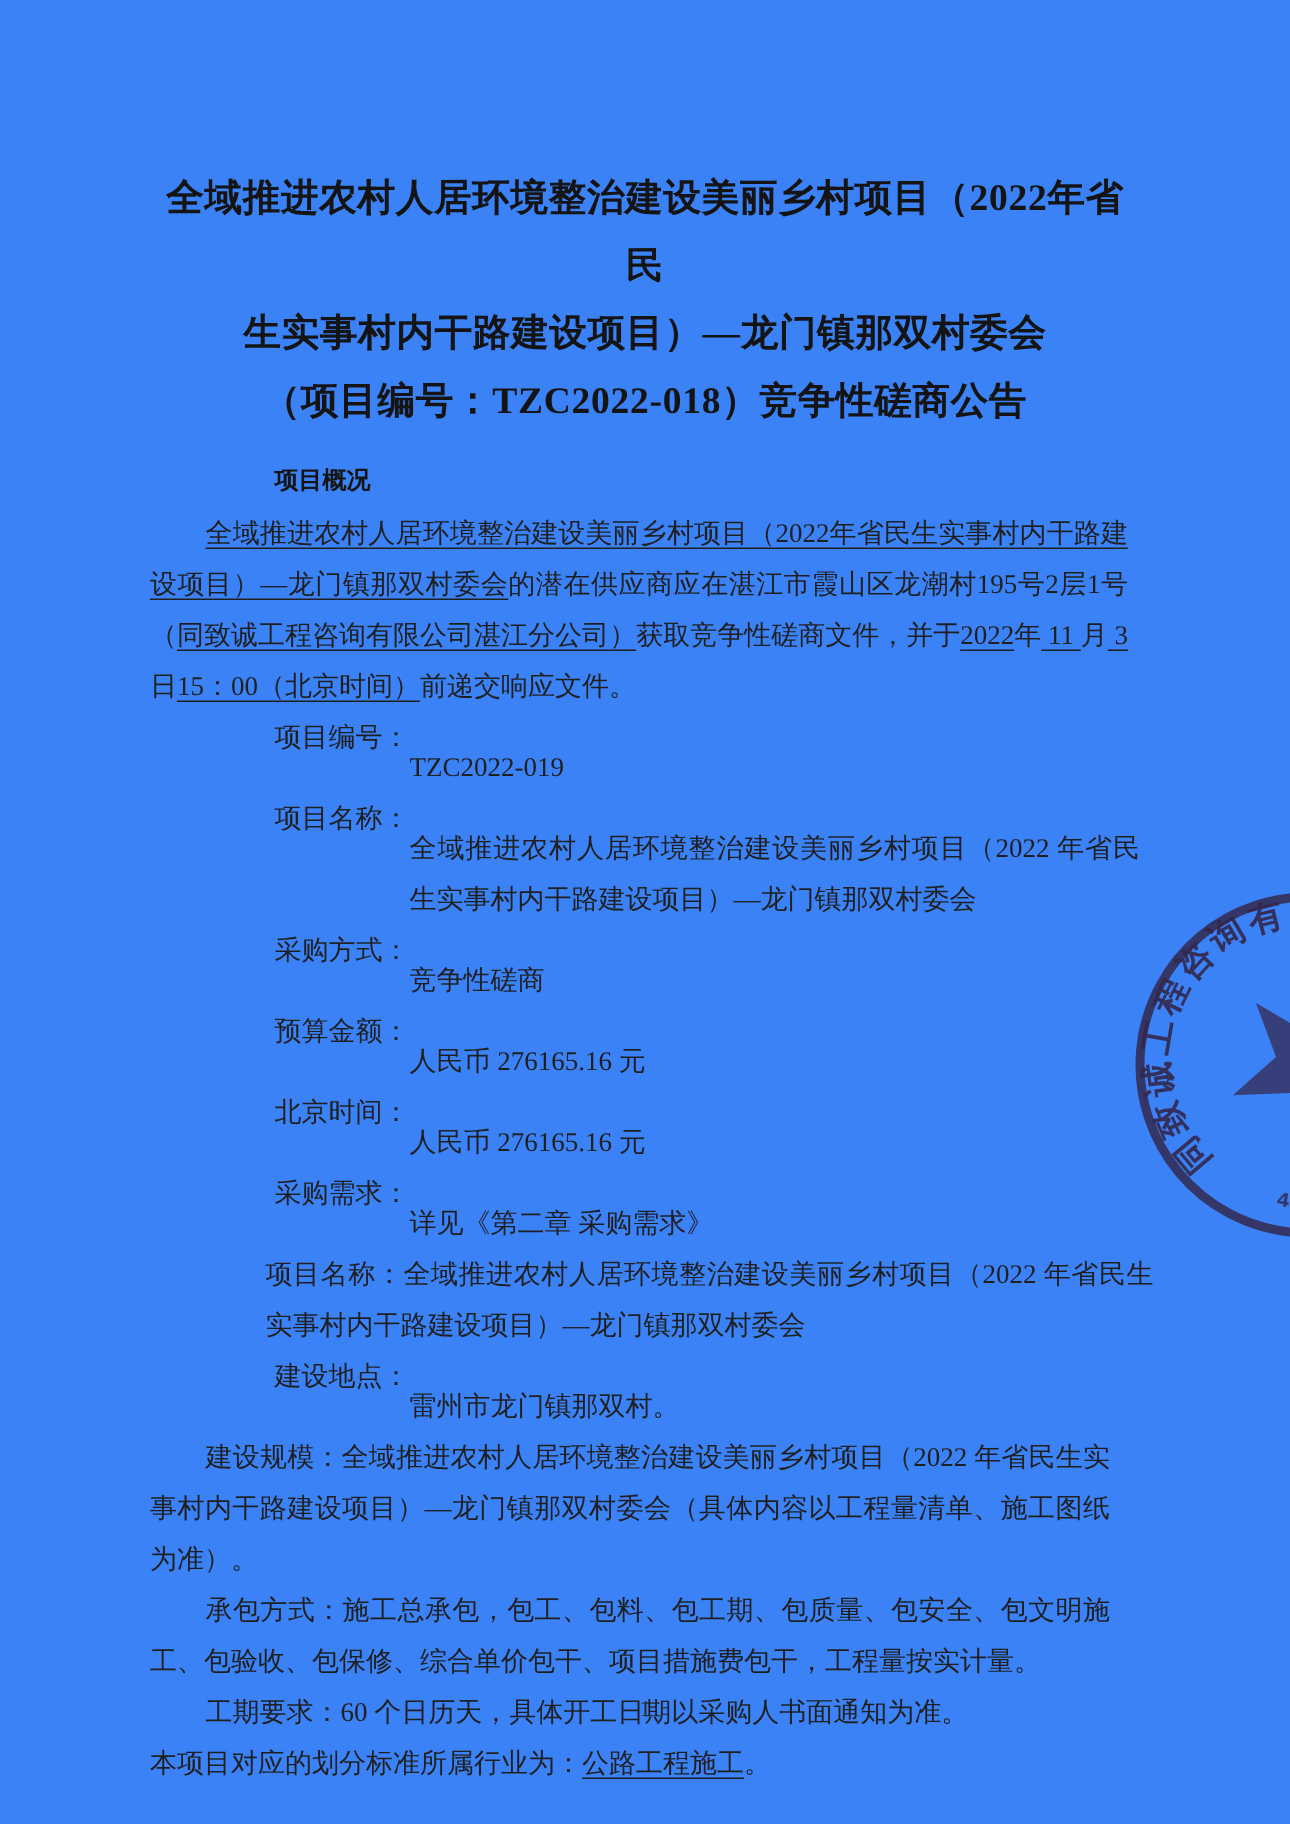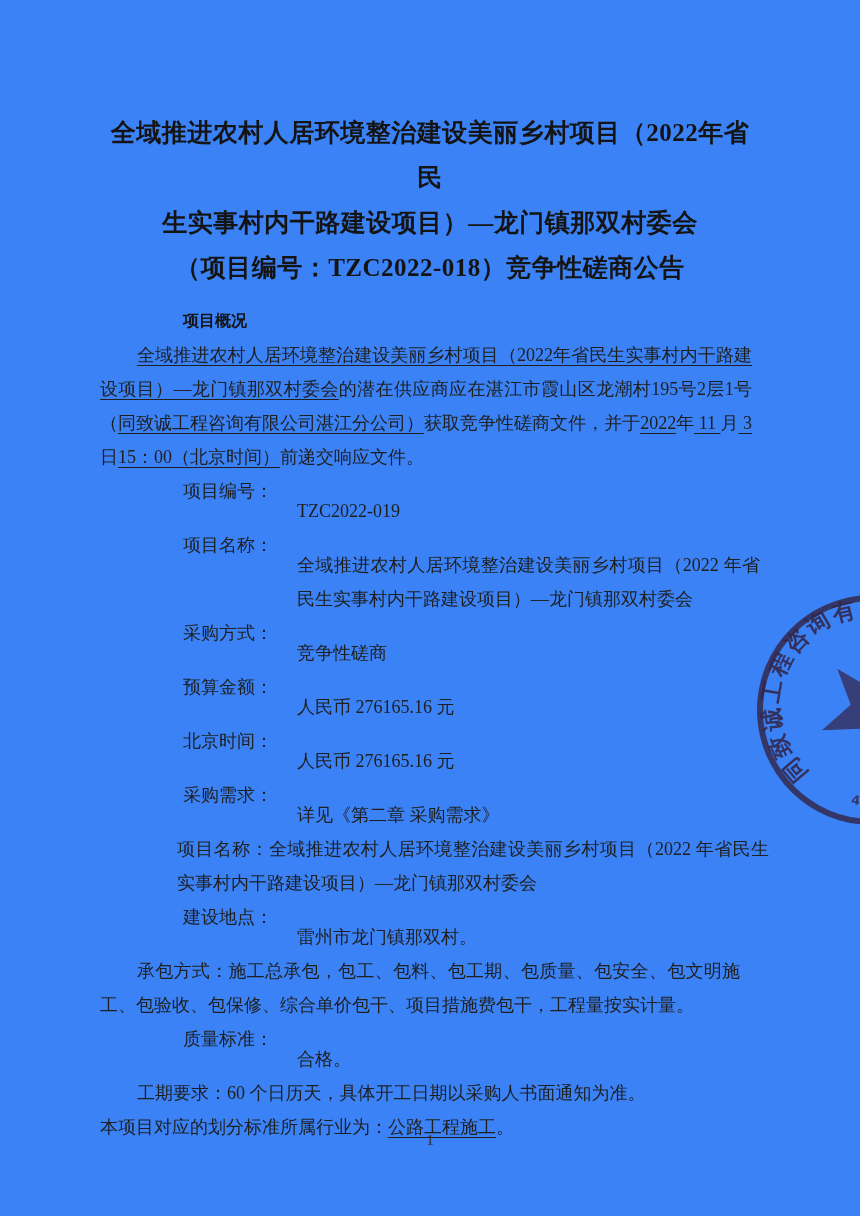--- a/index.html
+++ b/index.html
@@ -42,21 +42,20 @@
   .para{
     margin:0;
     line-height:34px;
     text-align:justify;
   }
   .ov{width:652px;text-indent:37px;}
   .item-row{
     display:flex;
     margin-left:83px;
     line-height:34px;
-    gap:24px;
   }
   .item-row .lbl{white-space:nowrap;}
   .item-row .val{text-align:justify;margin-top:20px;}
   .hang .val{width:502px;}
   .pn2{margin-left:77px;width:592px;line-height:34px;text-align:justify;}
   .pwide{width:640px;text-indent:37px;}
   .pfull{width:660px;text-indent:37px;}
   .no-indent{text-indent:0;}
   .u{text-decoration:underline;text-underline-offset:4px;text-decoration-thickness:1px;}
   .page-num{
@@ -127,29 +126,28 @@
 
     <div class="para pn2">
       <span>项目名称：</span><span>全域推进农村人居环境整治建设美丽乡村项目（2022 年省民生实事村内干路建设项目）—龙门镇那双村委会</span>
     </div>
 
     <div class="item-row">
       <span class="lbl">建设地点：</span>
       <span class="val">雷州市龙门镇那双村。</span>
     </div>
 
+    <p class="para pwide">
+      <span>建设规模：</span><span>全域推进农村人居环境整治建设美丽乡村项目（2022 年省民生实事村内干路建设项目）—龙门镇那双村委会（具体内容以工程量清单、施工图纸为准）。</span>
+    </p>
 
     <p class="para pwide">
       <span>承包方式：</span><span>施工总承包，包工、包料、包工期、包质量、包安全、包文明施工、包验收、包保修、综合单价包干、项目措施费包干，工程量按实计量。</span>
     </p>
 
-    <div class="item-row">
-      <span class="lbl">质量标准：</span>
-      <span class="val">合格。</span>
-    </div>
 
     <p class="para pfull">
       <span>工期要求：</span><span>60 个日历天，具体开工日期以采购人书面通知为准。</span>
     </p>
 
     <p class="para no-indent"><span>本项目对应的划分标准所属行业为：</span><span class="u">公路工程施工</span><span>。</span></p>
 
   </div>
 
   <svg class="stamp" width="256" height="256" viewBox="0 0 256 256">

